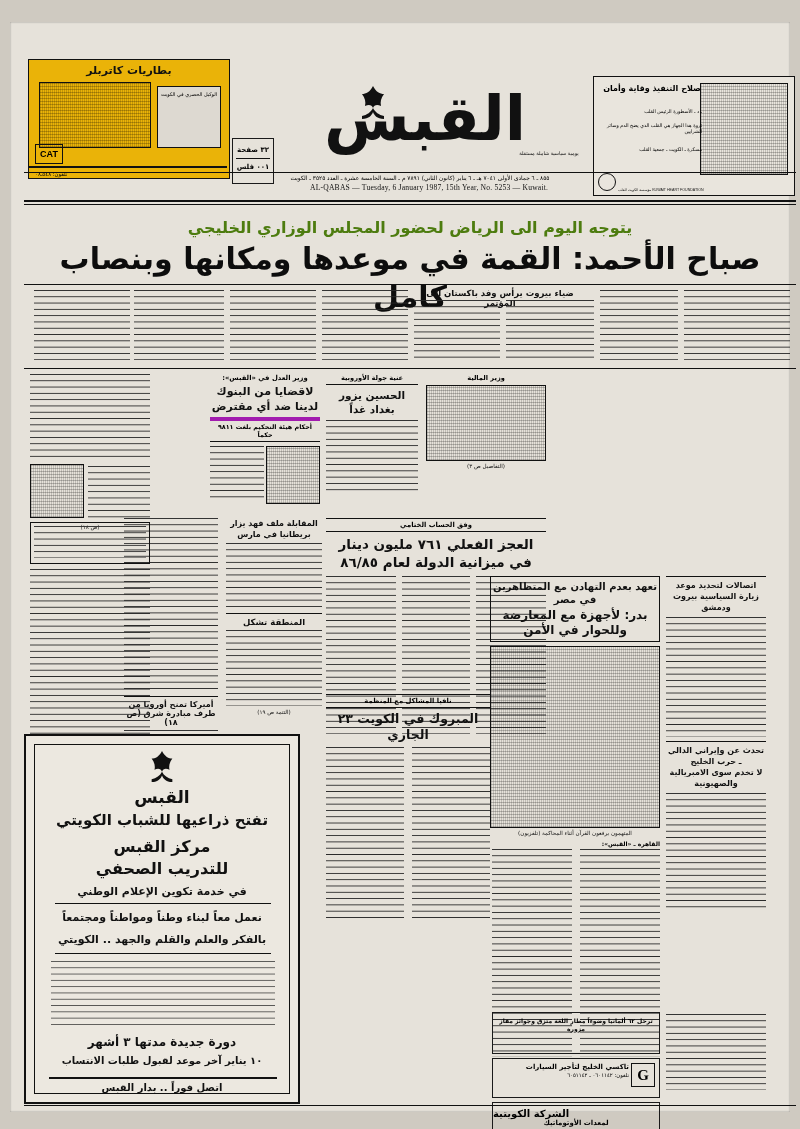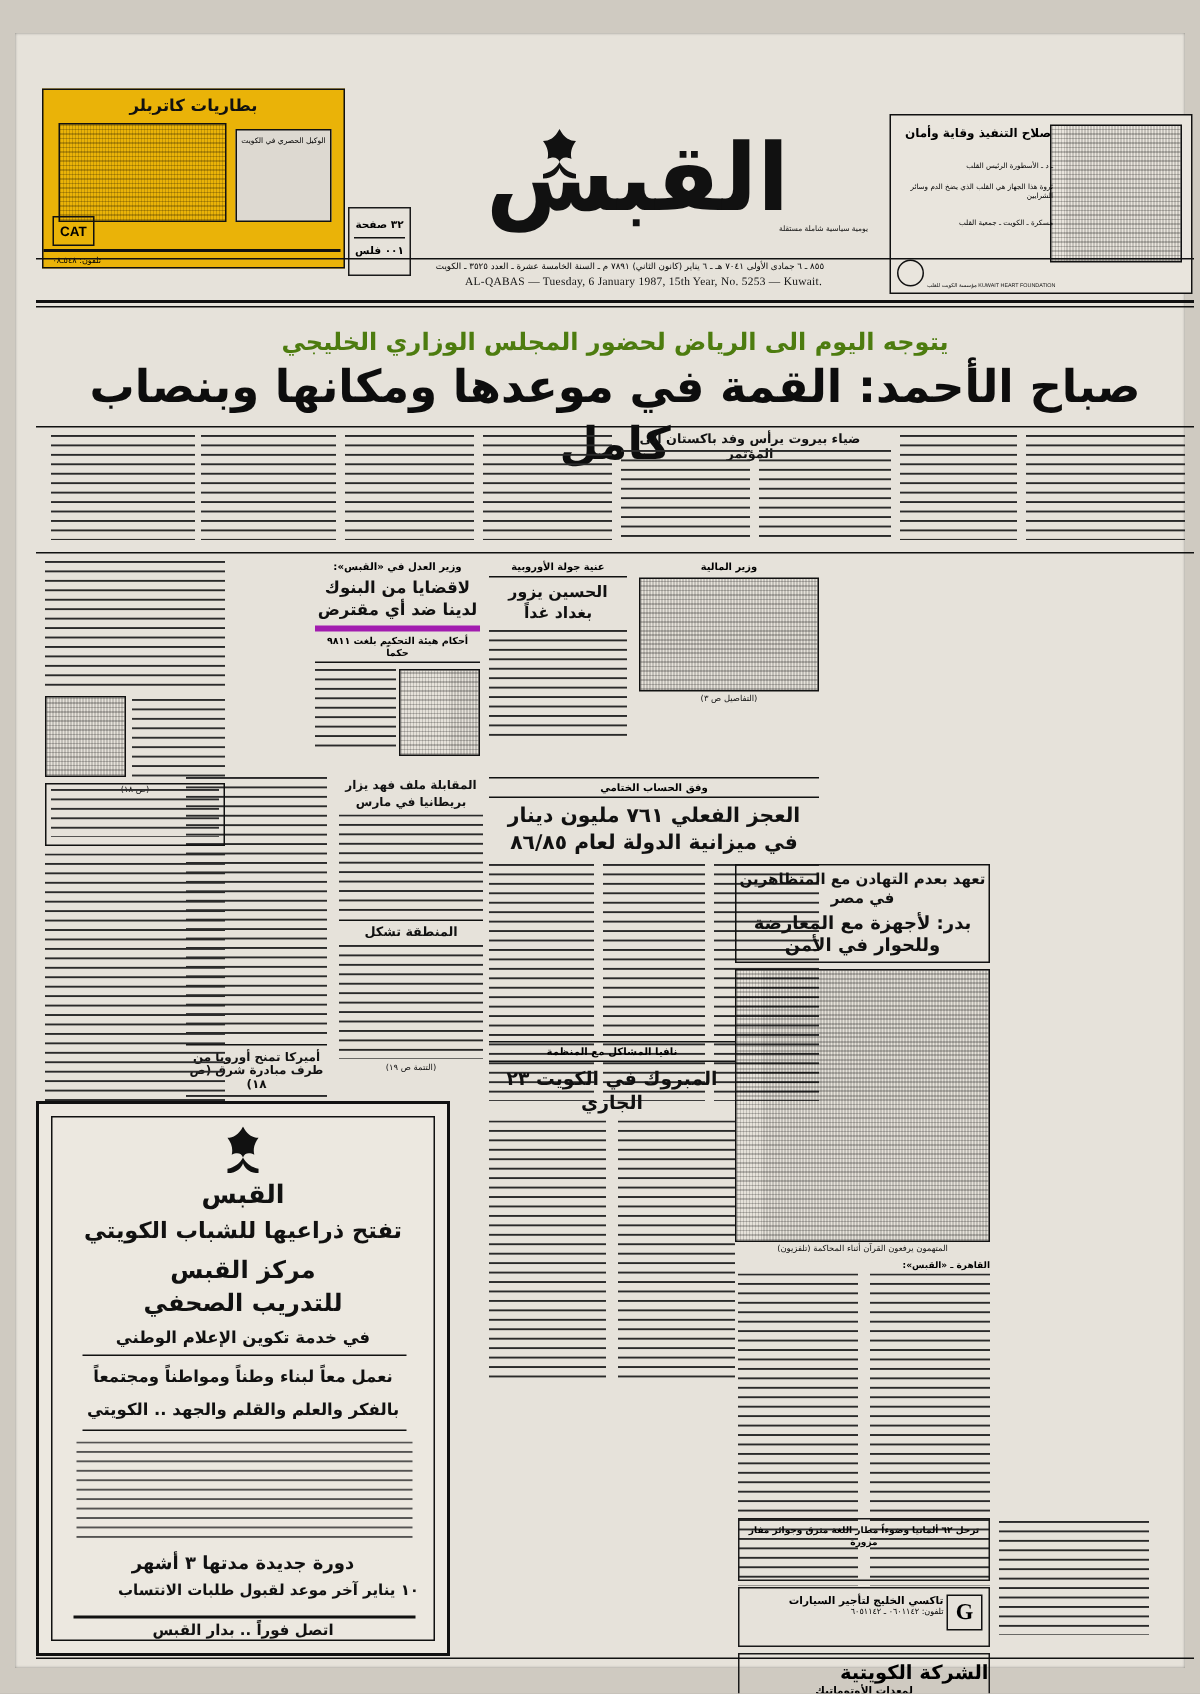--- a/index.html
+++ b/index.html
@@ -169,20 +169,27 @@
     <div style="position:absolute;right:244px;top:496px;width:220px;">
       <div class="ar" style="font-size:6.8px;font-weight:bold;text-align:center;border-top:1px solid #111;border-bottom:1px solid #111;padding:2px 0;">وفق الحساب الختامي</div>
       <div class="hdline" style="font-size:13.5px;text-align:center;line-height:18px;margin-top:3px;">العجز الفعلي ٧٦١ مليون دينار في ميزانية الدولة لعام ٨٦/٨٥</div>
       <div style="position:relative;height:160px;margin-top:5px;">
         <div class="txtlines" style="position:absolute;right:0;top:0;width:70px;height:158px;"></div>
         <div class="txtlines" style="position:absolute;right:76px;top:0;width:68px;height:158px;"></div>
         <div class="txtlines" style="position:absolute;right:150px;top:0;width:70px;height:158px;"></div>
       </div>
     </div>
 
+    <div style="position:absolute;right:24px;top:554px;width:100px;">
+      <div class="hdline" style="font-size:8px;text-align:center;line-height:11px;border-top:1px solid #111;padding-top:3px;">اتصالات لتحديد موعد زيارة السياسية بيروت ودمشق</div>
+      <div class="txtlines" style="width:100px;height:120px;margin-top:4px;"></div>
+      <div class="hdline" style="font-size:8px;text-align:center;line-height:11px;margin-top:4px;border-top:1px solid #111;padding-top:3px;">تحدث عن وإيراني الدالي ـ حرب الخليج</div>
+      <div class="hdline" style="font-size:8px;text-align:center;line-height:11px;">لا تخدم سوى الامبريالية والصهيونية</div>
+      <div class="txtlines" style="width:100px;height:118px;margin-top:4px;"></div>
+    </div>
 
     <div style="position:absolute;right:130px;top:554px;width:170px;">
       <div style="border:1px solid #111;padding:3px 2px;">
         <div class="hdline" style="font-size:10px;text-align:center;line-height:13px;">تعهد بعدم التهادن مع المتظاهرين في مصر</div>
         <div class="hdline" style="font-size:12px;text-align:center;line-height:15px;margin-top:2px;">بدر: لأجهزة مع المعارضة وللحوار في الأمن</div>
       </div>
       <div class="imgph noise" style="width:168px;height:180px;border:1px solid #111;margin-top:4px;"></div>
       <div class="cap" style="margin-top:2px;">المتهمون يرفعون القرآن أثناء المحاكمة (تلفزيون)</div>
       <div class="ar" style="font-size:6px;font-weight:bold;margin-top:3px;">القاهرة ـ «القبس»:</div>
       <div style="position:relative;height:210px;margin-top:2px;">
@@ -233,38 +240,38 @@
         <div class="ad-ar" style="position:absolute;left:0;top:66px;width:100%;font-size:15px;">تفتح ذراعيها للشباب الكويتي</div>
         <div class="ad-ar" style="position:absolute;left:0;top:92px;width:100%;font-size:16px;">مركز القبس</div>
         <div class="ad-ar" style="position:absolute;left:0;top:114px;width:100%;font-size:16px;">للتدريب الصحفي</div>
         <div class="ad-ar" style="position:absolute;left:0;top:140px;width:100%;font-size:11px;">في خدمة تكوين الإعلام الوطني</div>
         <div style="position:absolute;left:20px;top:158px;width:216px;height:1px;background:#111;"></div>
         <div class="ad-ar" style="position:absolute;left:0;top:166px;width:100%;font-size:11px;">نعمل معاً لبناء وطناً ومواطناً ومجتمعاً</div>
         <div class="ad-ar" style="position:absolute;left:0;top:188px;width:100%;font-size:11px;">بالفكر والعلم والقلم والجهد .. الكويتي</div>
         <div style="position:absolute;left:20px;top:208px;width:216px;height:1px;background:#111;"></div>
         <div class="txtlines sparse" style="position:absolute;left:16px;top:216px;width:224px;height:66px;opacity:.8;"></div>
         <div class="ad-ar" style="position:absolute;left:0;top:290px;width:100%;font-size:12px;">دورة جديدة مدتها ٣ أشهر</div>
-        <div class="ad-ar" style="position:absolute;left:17px;top:310px;width:100%;font-size:10px;">١٠ يناير آخر موعد لقبول طلبات الانتساب</div>
+        <div class="ad-ar" style="position:absolute;left:0;top:310px;width:100%;font-size:10px;">١٠ يناير آخر موعد لقبول طلبات الانتساب</div>
         <div style="position:absolute;left:14px;bottom:14px;width:228px;height:2px;background:#111;"></div>
         <div class="ad-ar" style="position:absolute;left:0;bottom:0px;width:100%;font-size:10px;">اتصل فوراً .. بدار القبس</div>
       </div>
     </div>
 
 
     <div style="position:absolute;right:130px;top:990px;width:168px;">
       <div class="box" style="height:40px;position:relative;">
         <div class="ar" style="font-size:6px;text-align:center;padding:4px 3px;line-height:8px;font-weight:bold;">ترحل ٢٦ ألمانيا وضوءاً مطار اللغة متزق وجوائز مفاز مزورة</div>
       </div>
       <div class="box" style="height:38px;margin-top:4px;position:relative;">
         <div style="position:absolute;right:4px;top:4px;width:22px;height:22px;border:1px solid #111;font-family:'Liberation Serif',serif;font-size:15px;font-weight:bold;text-align:center;line-height:22px;">G</div>
         <div class="ar" style="font-size:7px;font-weight:bold;text-align:right;padding:4px 30px 0 3px;line-height:9px;">تاكسي الخليج لتأجير السيارات</div>
         <div class="ar" style="font-size:5.4px;text-align:right;padding:0 30px 0 3px;">تلفون: ٢٤١١٠٦٠ ـ ٢٤١١٥٠٦</div>
       </div>
       <div class="box" style="height:34px;margin-top:4px;">
-        <div class="ar" style="font-size:13px;font-weight:bold;text-align:right;padding-top:5px;">الشركة الكويتية</div>
+        <div class="ar" style="font-size:10px;font-weight:bold;text-align:left;padding-top:5px;">الشركة الكويتية</div>
         <div class="ar" style="font-size:7px;font-weight:bold;text-align:center;">لمعدات الأوتوماتيك</div>
       </div>
     </div>
 
     <div class="txtlines" style="position:absolute;right:24px;top:992px;width:100px;height:76px;"></div>
 
     <div style="position:absolute;left:14px;bottom:6px;width:772px;height:1px;background:#111;"></div>
   </div>
 </div>
 

